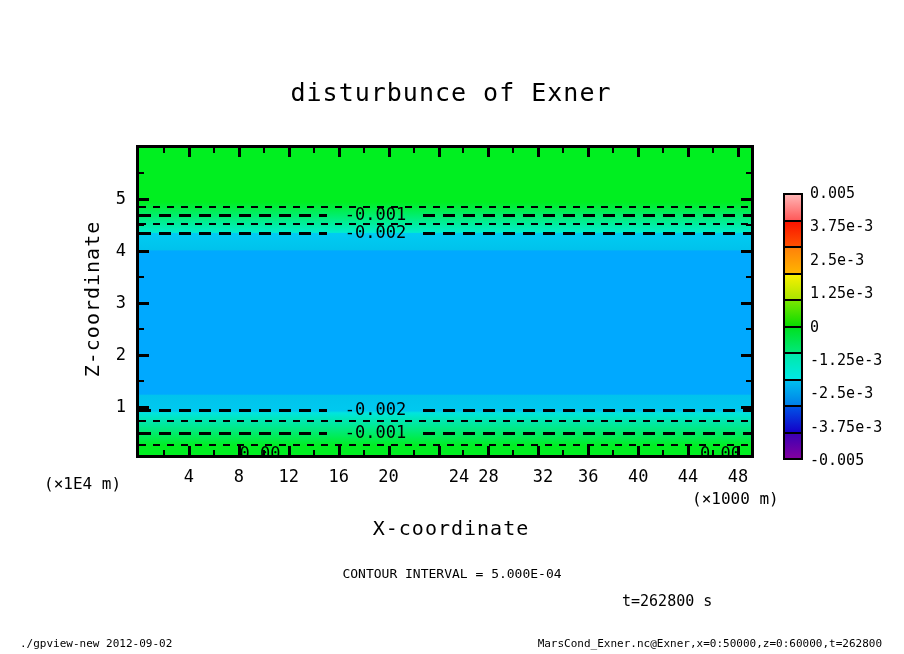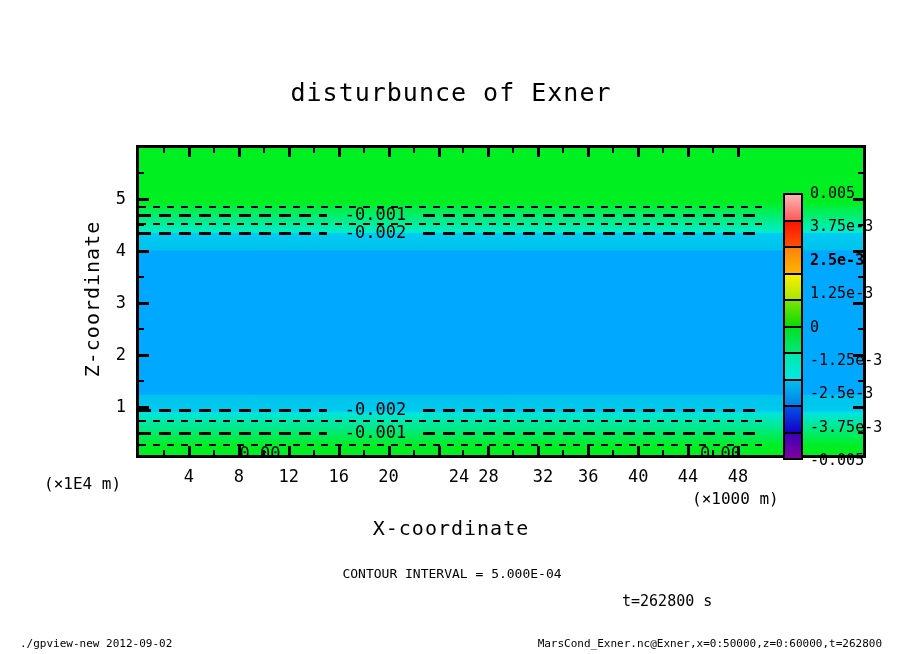--- a/index.html
+++ b/index.html
@@ -7,21 +7,21 @@
     width:904px;height:654px;background:#ffffff;position:relative;
     font-family:"DejaVu Sans Mono","Liberation Mono",monospace;color:#000;
     overflow:hidden;
   }
   .abs{position:absolute;}
   #chart-title{
     left:136px;top:78px;width:630px;text-align:center;
     font-size:25px;letter-spacing:1px;white-space:nowrap;
   }
   #plot{
-    left:136px;top:145px;width:730px;height:313px;
+    left:136px;top:145px;width:618px;height:313px;
     border:3px solid #000;box-sizing:border-box;overflow:hidden;
   }
   .tick{position:absolute;background:#000;}
   .cline{position:absolute;}
   .cline.thick{height:3px;background:repeating-linear-gradient(90deg,#000 0 12px,transparent 12px 20px);}
   .cline.thin{height:2px;background:repeating-linear-gradient(90deg,#000 0 7px,transparent 7px 14px);}
   .cline-label{position:absolute;font-size:17px;text-align:center;white-space:nowrap;z-index:5;}
   .zero-label{position:absolute;font-size:17px;text-align:center;white-space:nowrap;z-index:6;}
   #y-label-wrap{left:92px;top:299px;width:0;height:0;}
   #y-label{
@@ -161,21 +161,21 @@
     <div class="cbar-box" style="background: linear-gradient(rgb(120, 230, 0), rgb(10, 220, 0));"></div>
     <div class="cbar-box" style="background: linear-gradient(rgb(0, 225, 34), rgb(0, 232, 120));"></div>
     <div class="cbar-box" style="background: linear-gradient(rgb(0, 233, 168), rgb(0, 233, 230));"></div>
     <div class="cbar-box" style="background: linear-gradient(rgb(0, 190, 239), rgb(0, 128, 232));"></div>
     <div class="cbar-box" style="background: linear-gradient(rgb(0, 82, 230), rgb(20, 0, 200));"></div>
     <div class="cbar-box" style="background: linear-gradient(rgb(60, 0, 180), rgb(130, 0, 160));"></div>
   </div>
 <div class="abs" id="cbar-labels">
     <div class="cbar-label" style="top: -9px; text-align: center;">0.005</div>
     <div class="cbar-label" style="top: 24.375px;">3.75e-3</div>
-    <div class="cbar-label" style="top: 57.75px; font-weight: bold;">2.5e-3</div>
+    <div class="cbar-label" style="top: 57.75px;">2.5e-3</div>
     <div class="cbar-label" style="top: 91.125px;">1.25e-3</div>
     <div class="cbar-label" style="top: 124.5px;">0</div>
     <div class="cbar-label" style="top: 157.875px;">-1.25e-3</div>
     <div class="cbar-label" style="top: 191.25px;">-2.5e-3</div>
     <div class="cbar-label" style="top: 224.625px;">-3.75e-3</div>
     <div class="cbar-label" style="top: 258px;">-0.005</div>
   </div>
 
 <div class="abs" id="footer-left">./gpview-new  2012-09-02</div>
 <div class="abs" id="footer-right">MarsCond_Exner.nc@Exner,x=0:50000,z=0:60000,t=262800</div>

